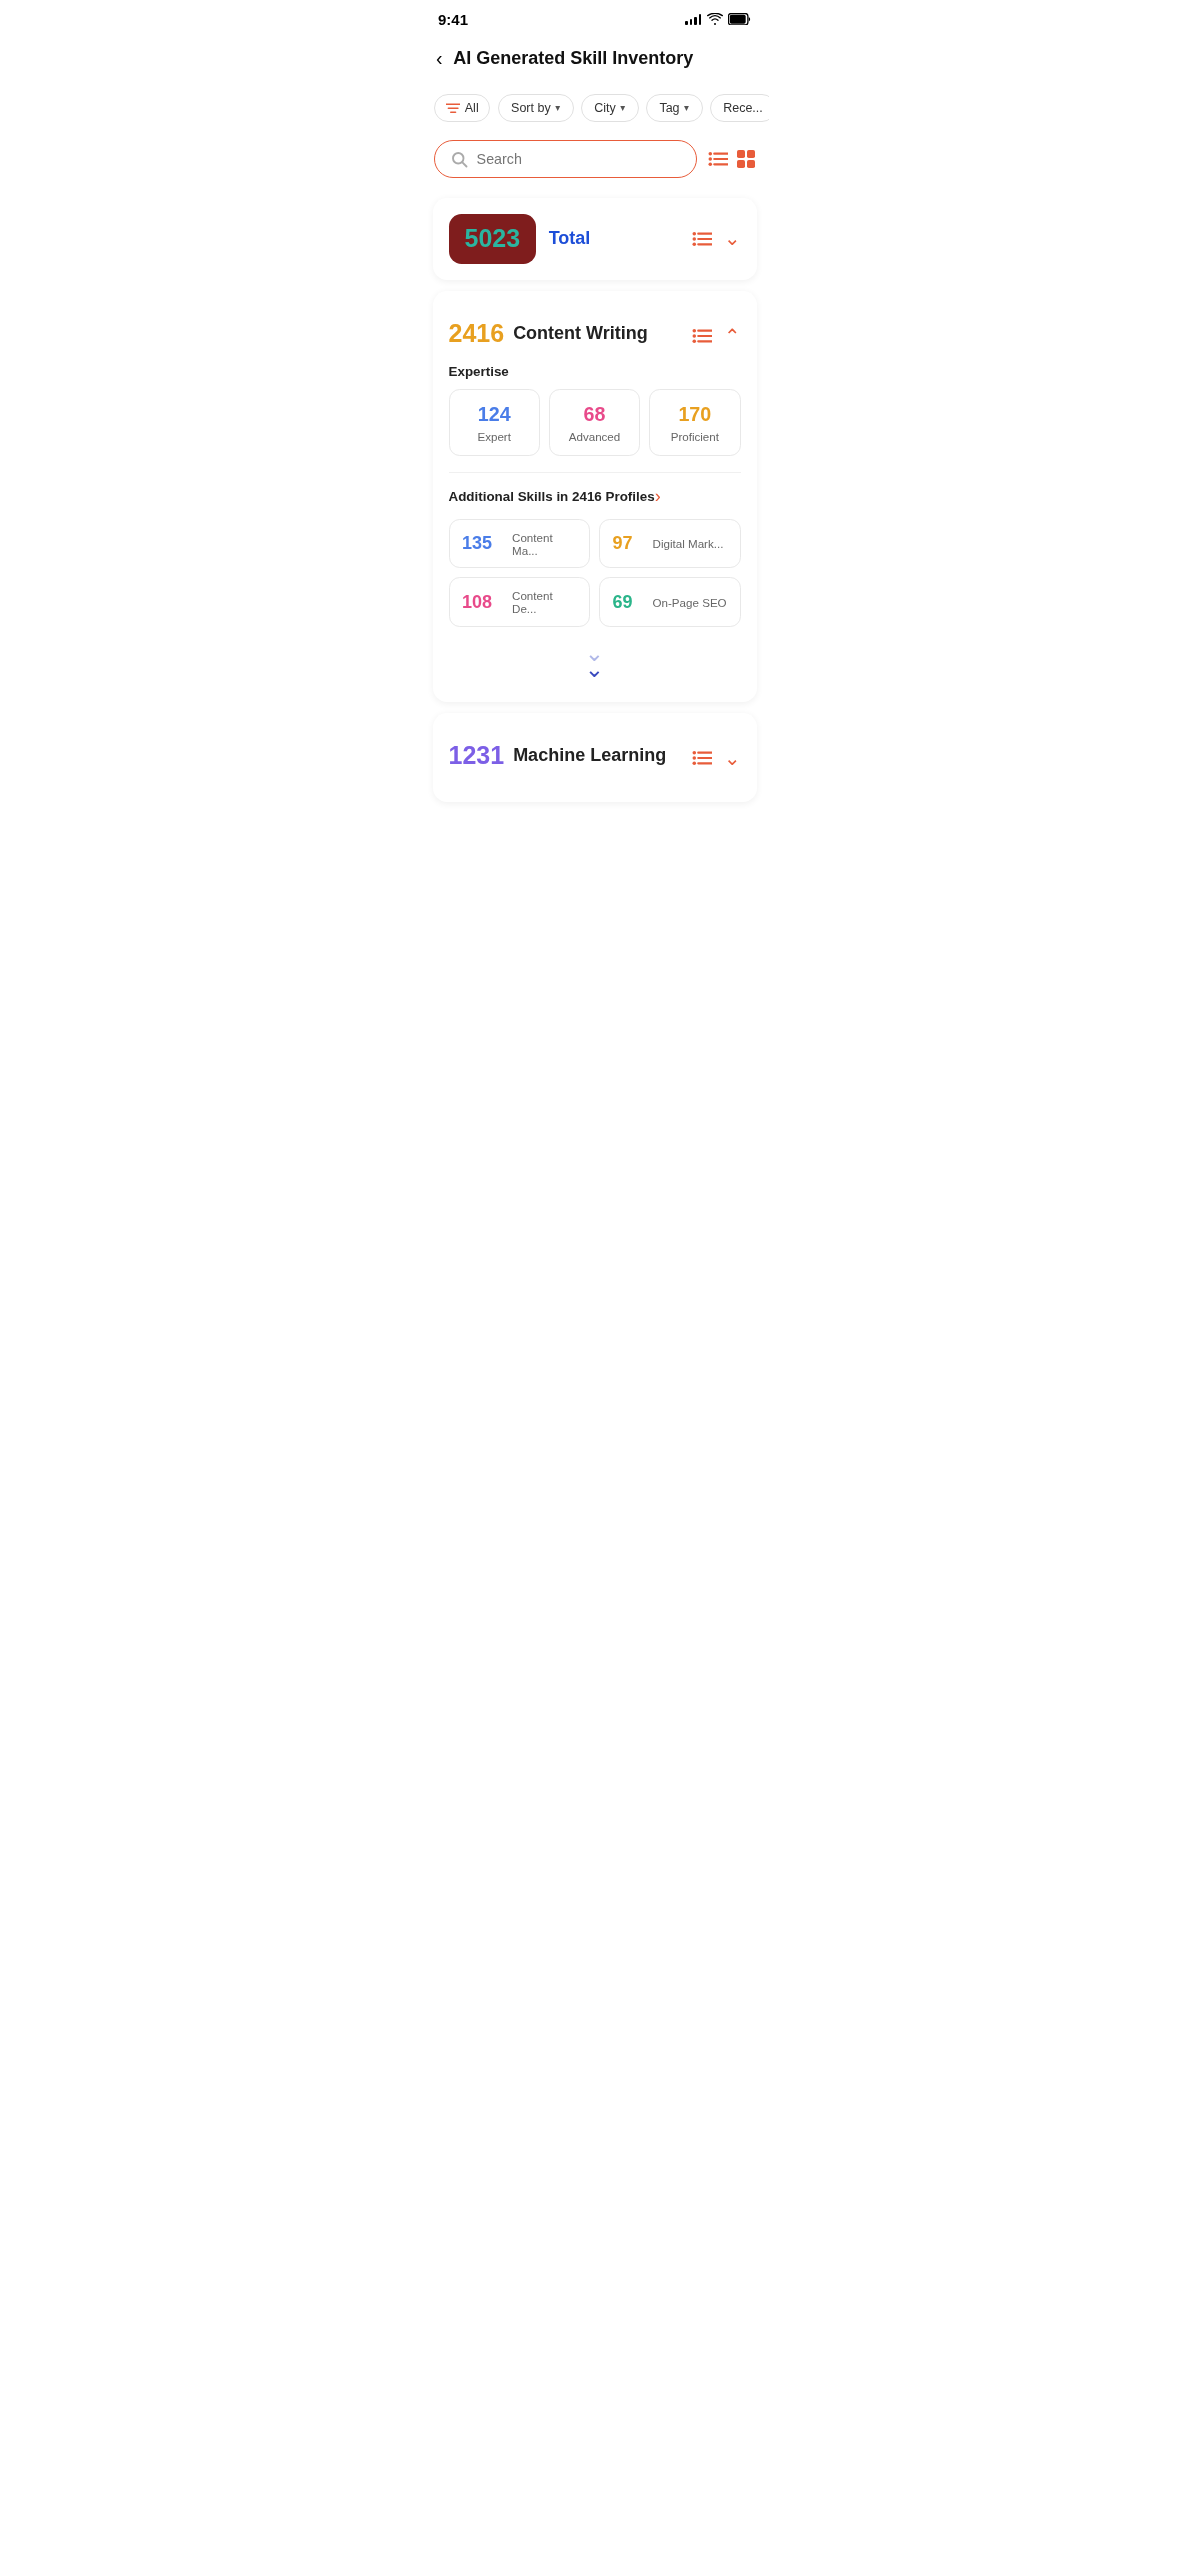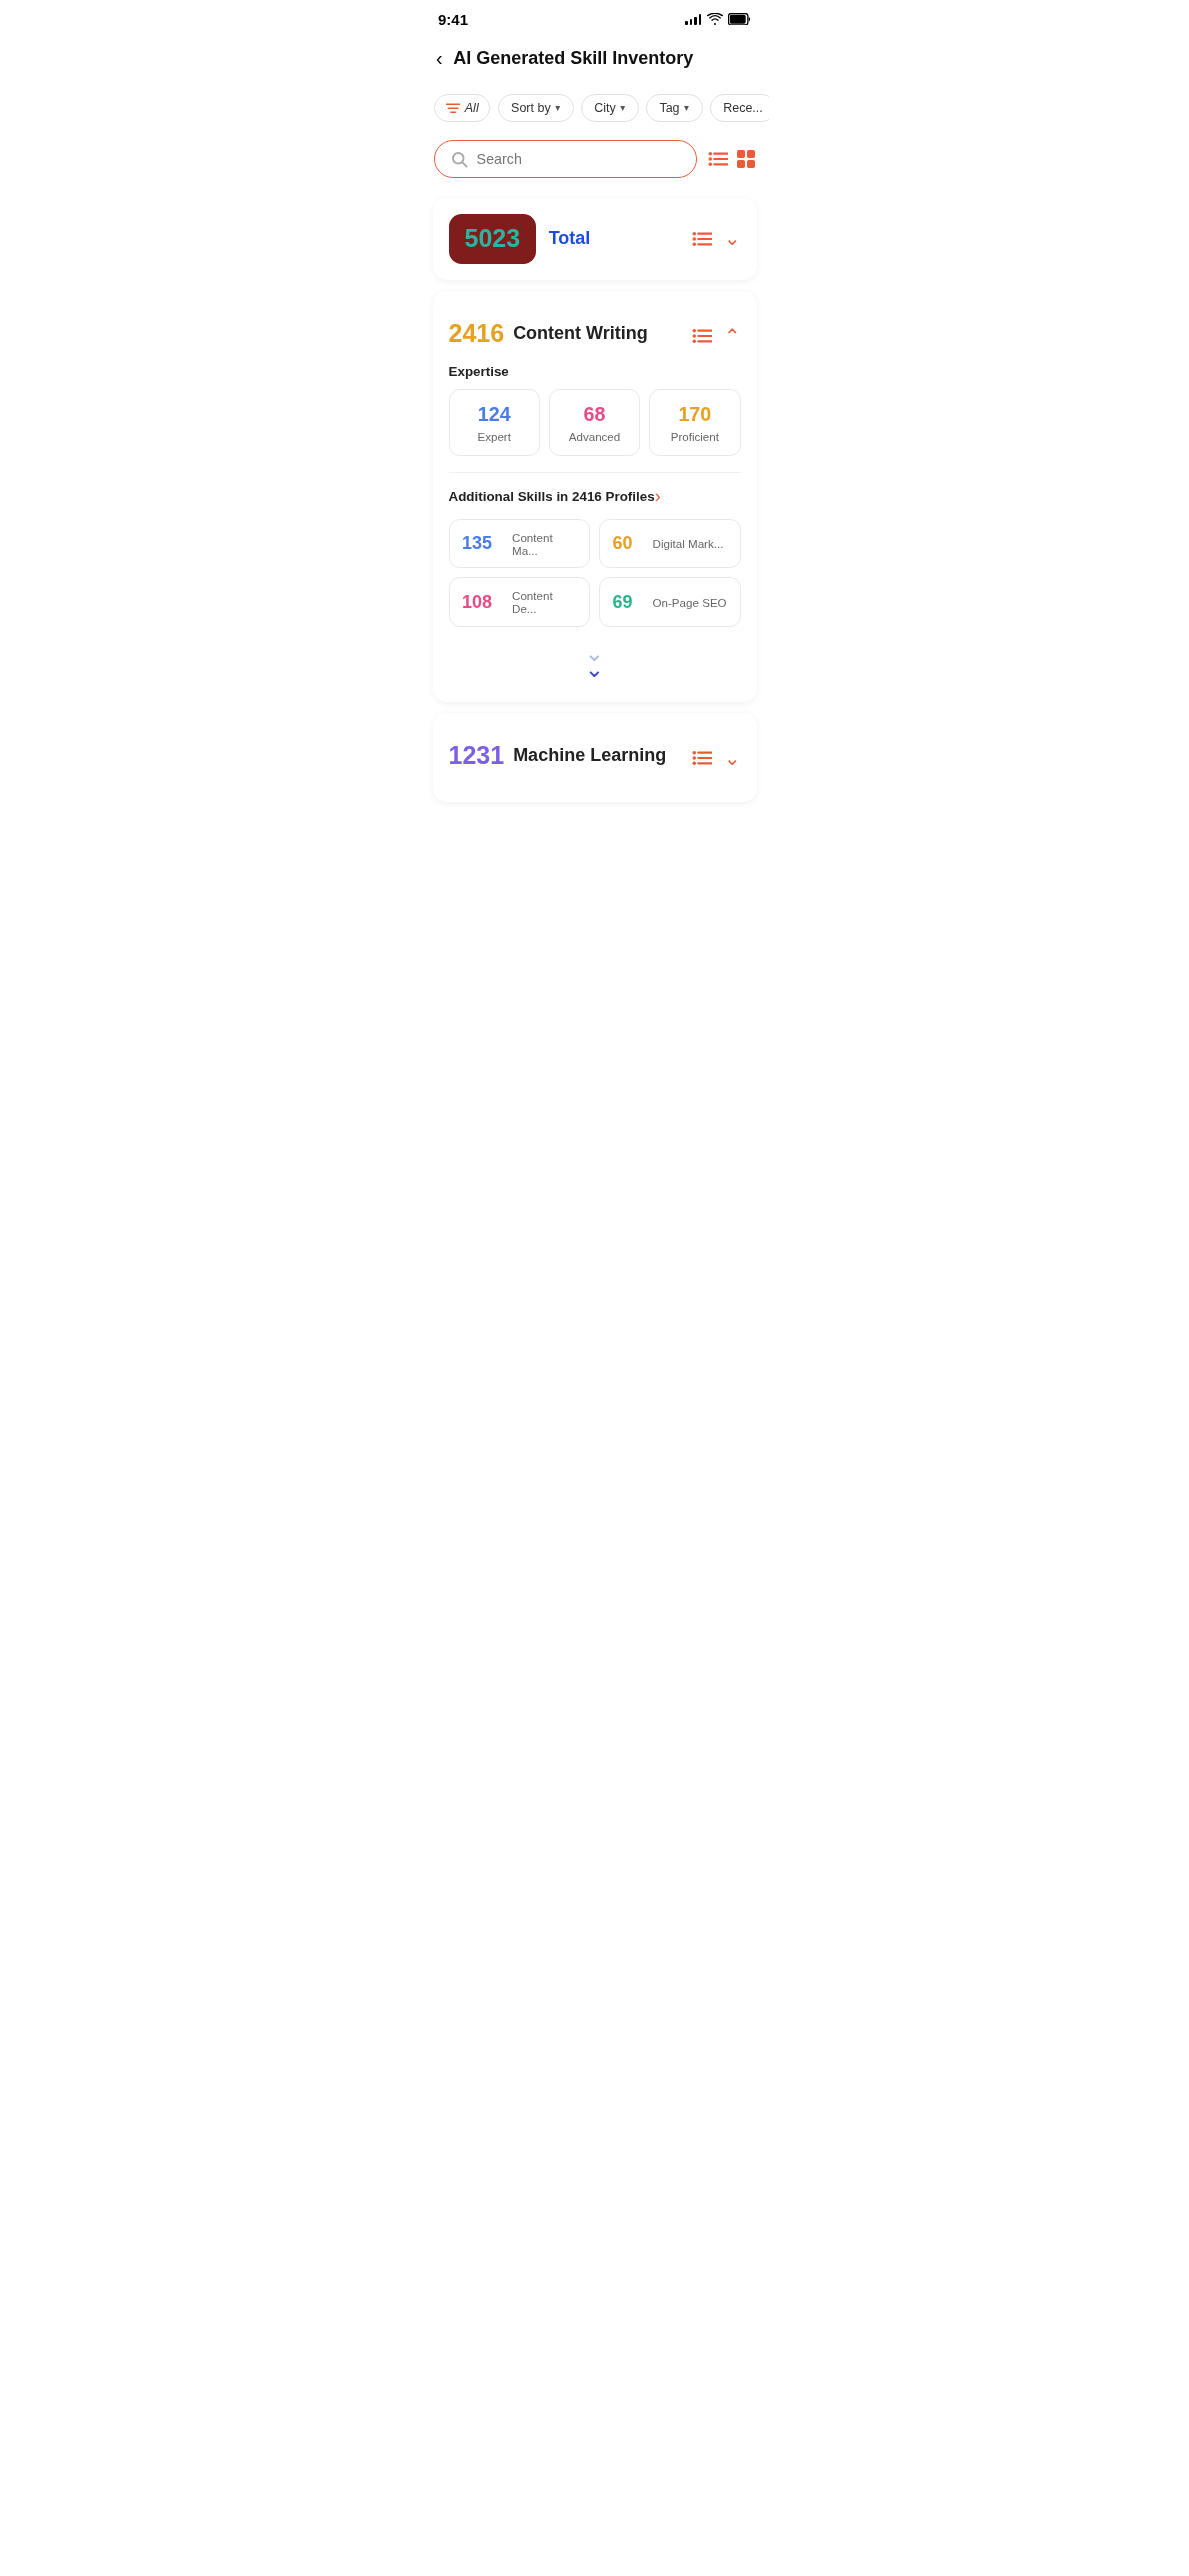--- a/index.html
+++ b/index.html
@@ -79,21 +79,20 @@
       border: 1.3px solid #e0e0e0;
       border-radius: 19.7px;
       font-size: 12.5px;
       color: #333;
       white-space: nowrap;
       background: #fff;
       cursor: pointer;
     }
     .filter-chip.all-chip {
       padding: 6.3px 10.7px;
-      font-style: italic;
     }
     .chevron-down {
       font-size: 9.8px;
       color: #555;
     }
 
     
     .search-container {
       padding: 7.2px 14.3px 10.7px;
       display: flex;
@@ -483,21 +482,21 @@
       <div class="additional-skills-header">
         <span class="additional-skills-title">Additional Skills in 2416 Profiles</span>
         <span class="chevron-right-red">›</span>
       </div>
       <div class="skills-grid">
         <div class="skill-item">
           <span class="skill-item-count-blue">135</span>
           <span class="skill-item-name">Content Ma...</span>
         </div>
         <div class="skill-item">
-          <span class="skill-item-count-orange">60</span>
+          <span class="skill-item-count-orange">97</span>
           <span class="skill-item-name">Digital Mark...</span>
         </div>
         <div class="skill-item">
           <span class="skill-item-count-pink">108</span>
           <span class="skill-item-name">Content De...</span>
         </div>
         <div class="skill-item">
           <span class="skill-item-count-green">69</span>
           <span class="skill-item-name">On-Page SEO</span>
         </div>

